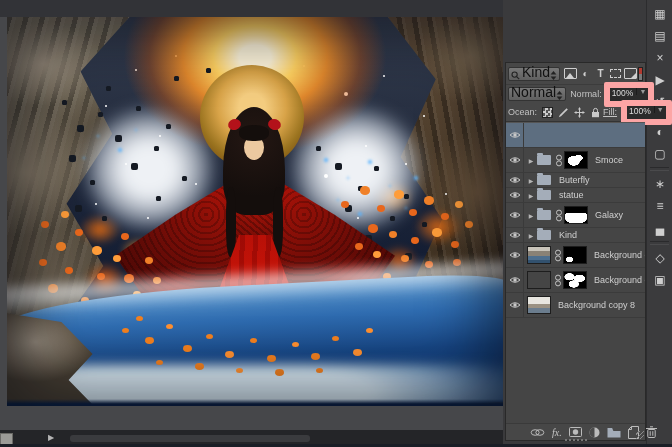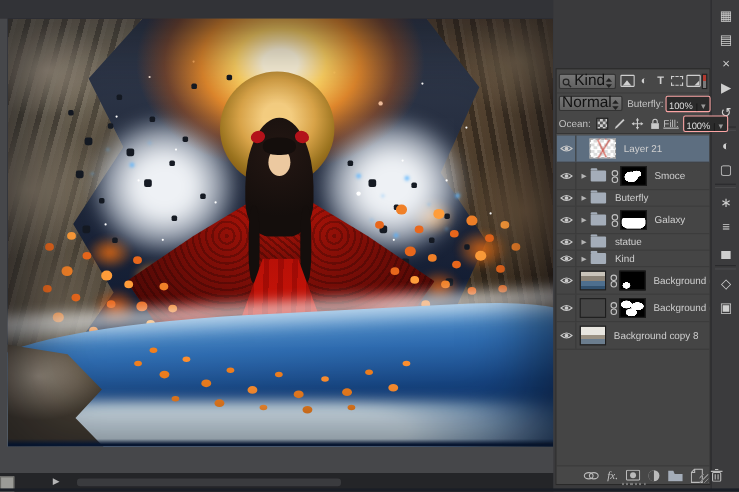--- a/index.html
+++ b/index.html
@@ -150,21 +150,21 @@
   .tabbar .hicon{color:#bdbdbd;font-size:9px;line-height:15px;padding:0 3px;cursor:pointer;}
   .filter-row{height:21px;display:flex;align-items:center;padding:0 2px;flex:0 0 auto;border-bottom:1px solid #3c3c3c;}
   .blend-row{height:18px;display:flex;align-items:center;padding:0 2px;flex:0 0 auto;}
   .lock-row{height:18px;display:flex;align-items:center;padding:0 2px;flex:0 0 auto;border-bottom:1px solid #333;}
   .dd{background:linear-gradient(#787878,#5f5f5f);border:1px solid #333;border-radius:2px;height:14px;
       display:flex;align-items:flex-end;color:#111;font-size:14px;padding:0 2px;box-sizing:border-box;cursor:pointer;}
   .dd .dd-label{flex:1;overflow:hidden;white-space:nowrap;}
   .dd-kind{width:58px;margin-right:3px;}
   .dd-blend{width:70px;margin-right:4px;}
   .mini-label{color:#c2c2c2;font-size:9px;margin-right:2px;}
-  .valbox{background:#2b2b2b;border:1px solid #fca5a5;border-radius:2px;height:13px;display:flex;align-items:flex-end;
+  .valbox{background:#2b2b2b;border:6px solid #fca5a5;border-radius:2px;height:13px;display:flex;align-items:flex-start;
       color:#ddd;font-size:8.5px;padding:0 2px;margin-left:auto;cursor:pointer;}
   .valbox .varrow{margin-left:3px;border-left:1px solid #1c1c1c;padding-left:2px;color:#999;font-size:7px;}
   .ficon{width:13px;height:13px;margin:0 1px;display:flex;align-items:center;justify-content:center;
       color:#cfcfcf;font-size:10px;font-weight:bold;cursor:pointer;}
   .i-box{width:11px;height:9px;border:1px solid #cfcfcf;border-radius:1px;position:relative;overflow:hidden;}
   .i-box.pix::after{content:"";position:absolute;left:1px;bottom:0;border-left:4px solid transparent;border-right:4px solid transparent;border-bottom:5px solid #cfcfcf;}
   .i-box.smart::after{content:"";position:absolute;right:0;bottom:0;width:5px;height:5px;background:#cfcfcf;clip-path:polygon(100% 0,100% 100%,0 100%);}
   .i-shape{width:9px;height:7px;border:1px dashed #cfcfcf;}
   .toggle{width:6px;height:12px;border:1px solid #222;margin-left:auto;background:linear-gradient(#b23a30 0 50%,#7a7a7a 50%);cursor:pointer;}
   .lock-ic{width:12px;height:12px;margin:0 2px;display:flex;align-items:center;justify-content:center;cursor:pointer;}
@@ -307,21 +307,21 @@
     </div>
 
     <div class="blend-row">
       <div class="dd dd-blend">
         <span class="dd-label">Normal</span>
         <svg width="7" height="9" viewBox="0 0 7 9">
             <path d="M3.5 0 L6.4 3.4 H0.6 Z" fill="#222"></path>
             <path d="M3.5 9 L6.4 5.6 H0.6 Z" fill="#222"></path>
           </svg>
       </div>
-      <span class="mini-label">Buterfly:</span>
+      <span class="mini-label">Normal:</span>
       <div class="valbox">
         <span>100%</span>
         <span class="varrow">▼</span>
       </div>
     </div>
 
     <div class="lock-row">
       <span class="mini-label">Ocean:</span>
       <span id="lock-icons" style="display:flex;">
           <span class="lock-ic">
@@ -354,24 +354,20 @@
     </div>
 
     <div class="list" id="layers-list">
         <div class="lrow h24 sel">
           <span class="eyecell">
             <svg width="12" height="8" viewBox="0 0 12 8">
               <path d="M1 4 Q6 -0.5 11 4 Q6 8.5 1 4 Z" fill="none" stroke="#c9c9c9"></path>
               <circle cx="6" cy="4" r="1.7" fill="#c9c9c9"></circle>
             </svg>
           </span>
-          <div class="rowbody" style="padding-left: 12px;">
-            <span class="thumb t-checker"></span>
-            <span class="lname">Layer 21</span>
-          </div>
         </div>
         <div class="lrow h24">
           <span class="eyecell">
             <svg width="12" height="8" viewBox="0 0 12 8">
               <path d="M1 4 Q6 -0.5 11 4 Q6 8.5 1 4 Z" fill="none" stroke="#c9c9c9"></path>
               <circle cx="6" cy="4" r="1.7" fill="#c9c9c9"></circle>
             </svg>
           </span>
           <div class="rowbody">
             <span class="tri">▶</span>
@@ -392,20 +388,33 @@
               <path d="M1 4 Q6 -0.5 11 4 Q6 8.5 1 4 Z" fill="none" stroke="#c9c9c9"></path>
               <circle cx="6" cy="4" r="1.7" fill="#c9c9c9"></circle>
             </svg>
           </span>
           <div class="rowbody">
             <span class="tri">▶</span>
             <span class="folder"></span>
             <span class="lname">Buterfly</span>
           </div>
         </div>
+        <div class="lrow h14">
+          <span class="eyecell">
+            <svg width="12" height="8" viewBox="0 0 12 8">
+              <path d="M1 4 Q6 -0.5 11 4 Q6 8.5 1 4 Z" fill="none" stroke="#c9c9c9"></path>
+              <circle cx="6" cy="4" r="1.7" fill="#c9c9c9"></circle>
+            </svg>
+          </span>
+          <div class="rowbody">
+            <span class="tri">▶</span>
+            <span class="folder"></span>
+            <span class="lname">statue</span>
+          </div>
+        </div>
         <div class="lrow h24">
           <span class="eyecell">
             <svg width="12" height="8" viewBox="0 0 12 8">
               <path d="M1 4 Q6 -0.5 11 4 Q6 8.5 1 4 Z" fill="none" stroke="#c9c9c9"></path>
               <circle cx="6" cy="4" r="1.7" fill="#c9c9c9"></circle>
             </svg>
           </span>
           <div class="rowbody">
             <span class="tri">▶</span>
             <span class="folder"></span>
@@ -422,33 +431,20 @@
         <div class="lrow h14">
           <span class="eyecell">
             <svg width="12" height="8" viewBox="0 0 12 8">
               <path d="M1 4 Q6 -0.5 11 4 Q6 8.5 1 4 Z" fill="none" stroke="#c9c9c9"></path>
               <circle cx="6" cy="4" r="1.7" fill="#c9c9c9"></circle>
             </svg>
           </span>
           <div class="rowbody">
             <span class="tri">▶</span>
             <span class="folder"></span>
-            <span class="lname">statue</span>
-          </div>
-        </div>
-        <div class="lrow h14">
-          <span class="eyecell">
-            <svg width="12" height="8" viewBox="0 0 12 8">
-              <path d="M1 4 Q6 -0.5 11 4 Q6 8.5 1 4 Z" fill="none" stroke="#c9c9c9"></path>
-              <circle cx="6" cy="4" r="1.7" fill="#c9c9c9"></circle>
-            </svg>
-          </span>
-          <div class="rowbody">
-            <span class="tri">▶</span>
-            <span class="folder"></span>
             <span class="lname">Kind</span>
           </div>
         </div>
         <div class="lrow h24">
           <span class="eyecell">
             <svg width="12" height="8" viewBox="0 0 12 8">
               <path d="M1 4 Q6 -0.5 11 4 Q6 8.5 1 4 Z" fill="none" stroke="#c9c9c9"></path>
               <circle cx="6" cy="4" r="1.7" fill="#c9c9c9"></circle>
             </svg>
           </span>

